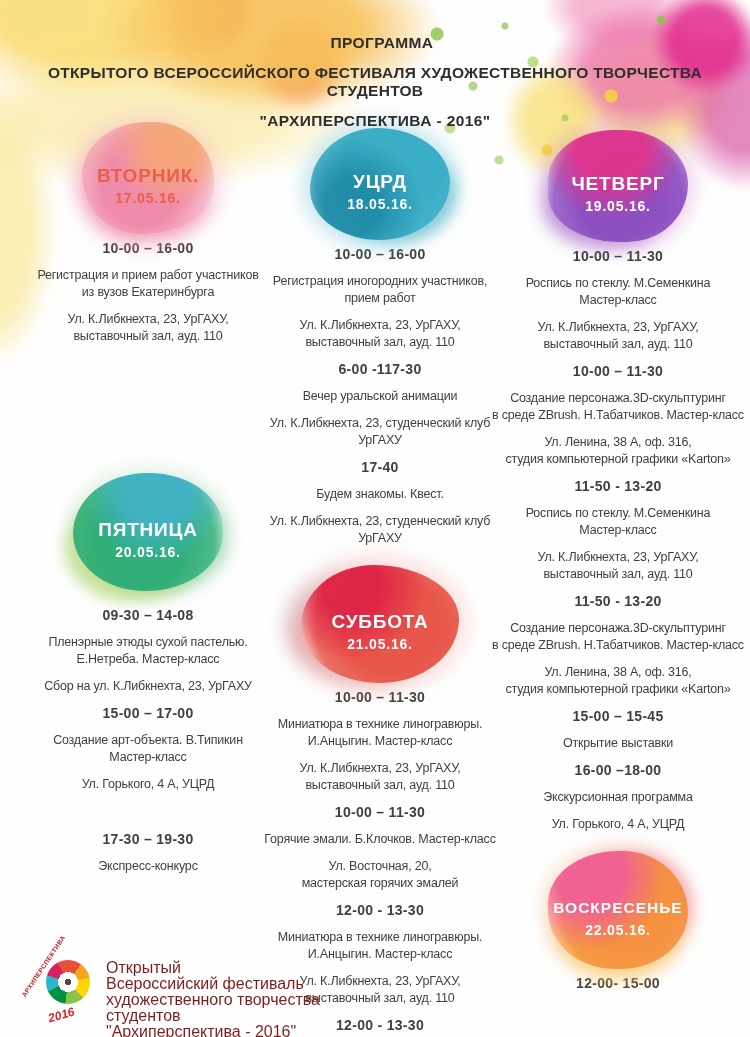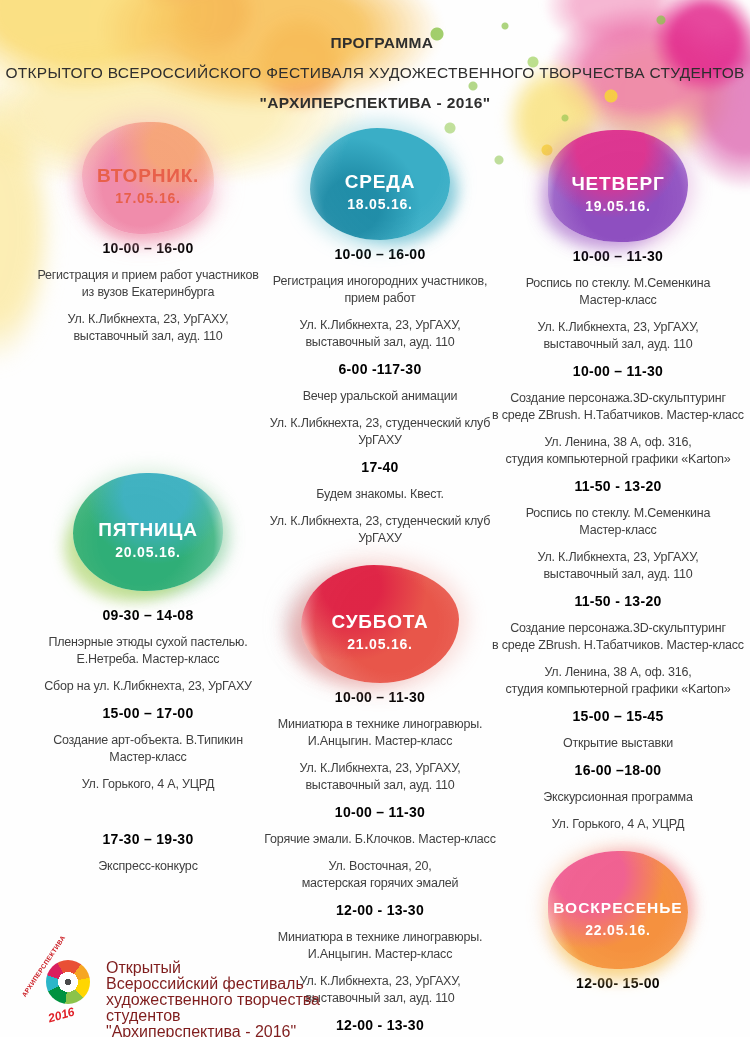--- a/index.html
+++ b/index.html
@@ -60,21 +60,21 @@
       radial-gradient(circle at 150px 118px, rgba(139,195,74,.6) 0 3px, transparent 4px),
       radial-gradient(circle at 132px 150px, rgba(247,210,60,.85) 0 5px, transparent 6px),
       radial-gradient(circle at 196px 96px, rgba(247,210,60,.9) 0 6px, transparent 7px),
       radial-gradient(circle at 236px 140px, rgba(247,210,60,.8) 0 4px, transparent 5px),
       radial-gradient(circle at 246px 20px, rgba(139,195,74,.75) 0 4px, transparent 5px),
       radial-gradient(circle at 210px 170px, rgba(139,195,74,.5) 0 4px, transparent 5px);
   }
   
   .header { position:absolute; left:0; top:34px; width:100%; text-align:center; z-index:2; color:#2e2e2e; }
   .header .h1 { font-size:15.5px; font-weight:bold; letter-spacing:.4px; margin-bottom:12px;padding-left:14px; }
-  .header .h2 { font-size:15.5px; font-weight:normal; letter-spacing:.3px; margin-bottom:12px;text-align:center; }
+  .header .h2 { font-size:15.5px; font-weight:bold; letter-spacing:.3px; margin-bottom:12px;text-align:center; }
   .header .h3 { font-size:15.5px; font-weight:bold; letter-spacing:.4px; }
   
   .col { position:absolute; z-index:1; width:260px; text-align:center; }
   .col-left  { left:18px;  top:122px; }
   .col-mid   { left:250px; top:128px; }
   .col-right { left:488px; top:130px; }
   
   .blob {
     position:relative; margin:0 auto;
     display:flex; flex-direction:column; align-items:center; justify-content:center;
@@ -137,21 +137,21 @@
       radial-gradient(circle at 45% 88%, rgba(248,210,90,.9) 0 24%, rgba(248,210,90,0) 55%),
       radial-gradient(circle at 80% 30%, rgba(238,110,140,.85) 0 18%, rgba(238,110,140,0) 50%);
     box-shadow: 0 16px 16px -6px rgba(247,205,95,.65), 10px -6px 14px -6px rgba(240,110,150,.45), 0 0 16px 6px rgba(246,170,120,.3);
   }
   .blob-sun .day-name { font-size:15.5px; letter-spacing:1px; }
   
   .events { margin-top:2px; }
   .event { margin-top:10px; }
   .event:first-child { margin-top:6px; }
   .time {
-    color:#000000; font-weight:bold; font-size:14px; line-height:17px;
+    color:#404040; font-weight:bold; font-size:14px; line-height:17px;
     letter-spacing:.3px; margin-bottom:3px;
   }
   .para {
     color:#3f3f3f; font-size:12.5px; line-height:17px; letter-spacing:-.2px;
     white-space:pre-line; margin-top:10px;
   }
   .gap-lg { margin-top:128px; }
   .gap-md { margin-top:16px; }
   .gap-sun { margin-top:18px; }
   .event-spaced { margin-top:38px; }
@@ -226,21 +226,21 @@
         </div>
         <div class="event event-spaced">
           <div class="time">17-30 – 19-30</div>
           <div class="para">Экспресс-конкурс</div>
         </div>
       </div>
   </div>
 
   <div class="col col-mid">
     <div class="blob blob-wed">
-      <div class="day-name">СРЕДА</div>
+      <div class="day-name">УЦРД</div>
       <div class="day-date">18.05.16.</div>
     </div>
     <div class="events">
         <div class="event">
           <div class="time">10-00 – 16-00</div>
           <div class="para">Регистрация иногородних участников,
 прием работ</div>
           <div class="para">Ул. К.Либкнехта, 23, УрГАХУ,
 выставочный зал, ауд. 110</div>
         </div>

